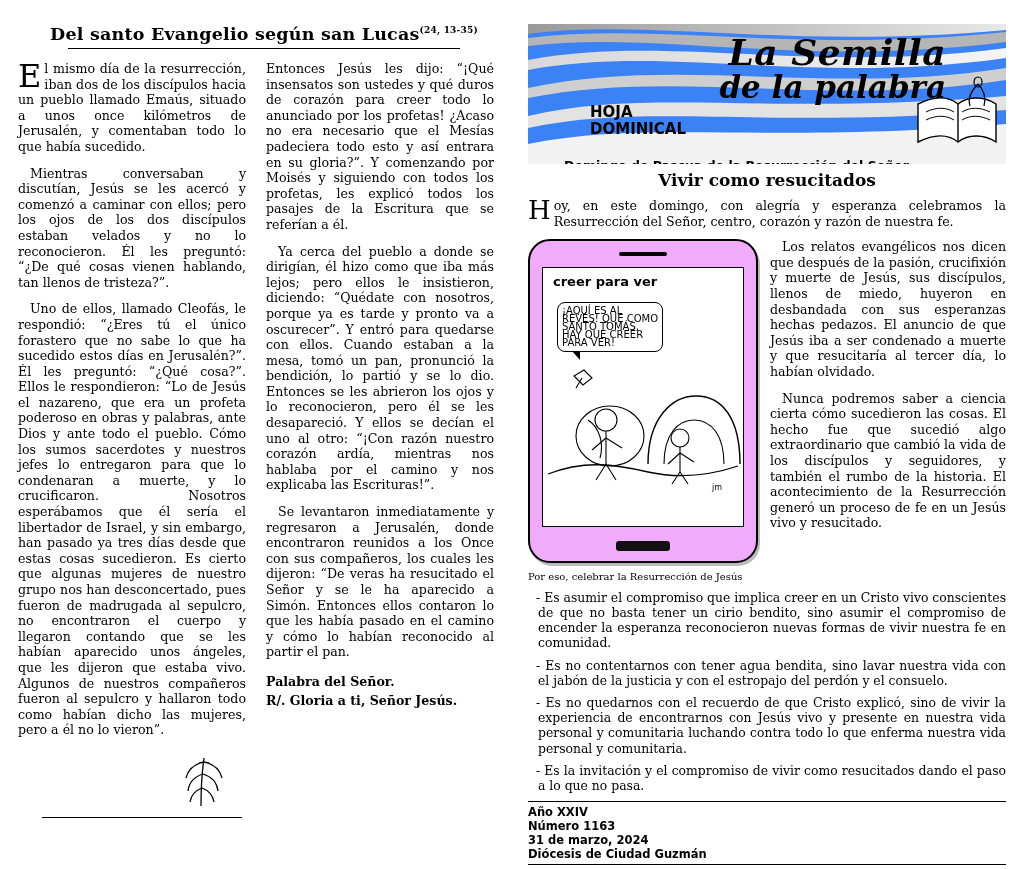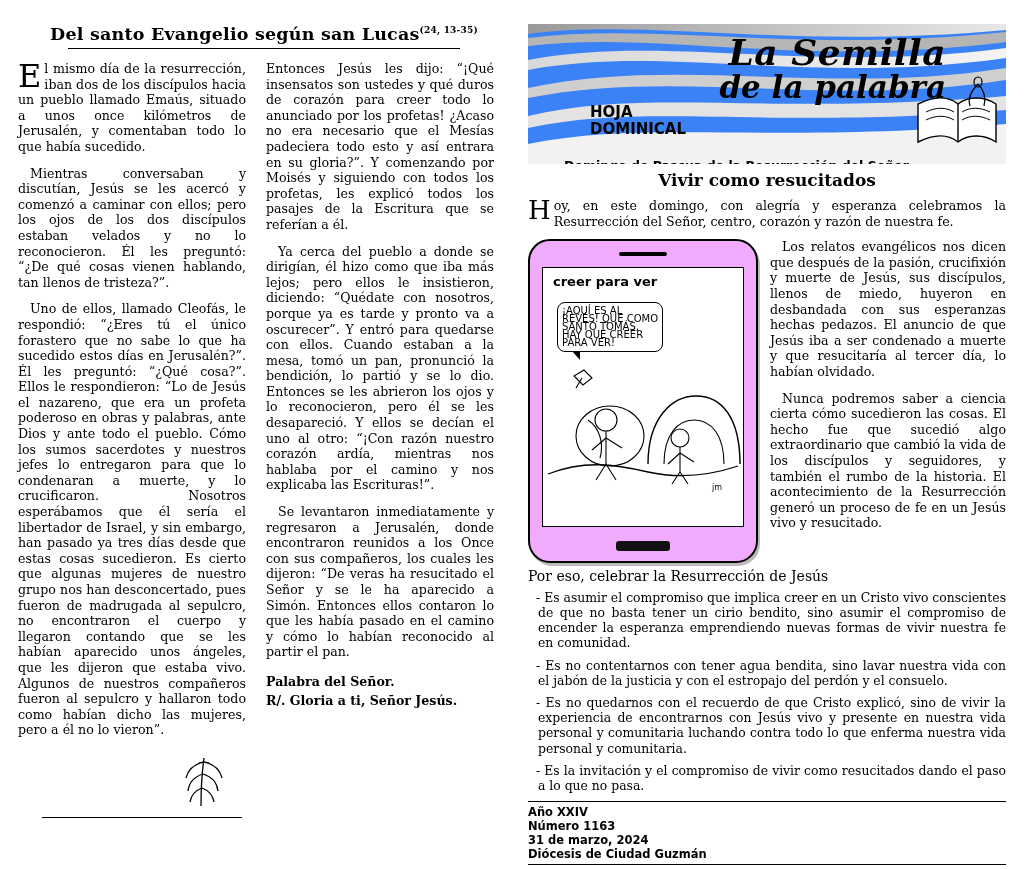--- a/index.html
+++ b/index.html
@@ -147,21 +147,21 @@
     border-left:8px solid transparent;border-right:0 solid transparent;border-top:9px solid #000;
   }
   .col-right{
     flex:1;
     font-family:"DejaVu Serif", serif;
     font-size:12.6px;line-height:15.6px;text-align:justify;
   }
   .col-right p{margin:0 0 11px 0;text-indent:12px;}
   .por-eso{
     font-family:"DejaVu Serif", serif;
-    font-size:14px;line-height:15.6px;margin:6px 0 5px 0;
+    font-size:10px;line-height:15.6px;margin:6px 0 5px 0;
   }
   .bullets{
     font-family:"DejaVu Serif", serif;
     font-size:12.4px;line-height:15.2px;text-align:justify;
   }
   .bullets div{margin:0 0 7px 0;padding-left:10px;text-indent:-2px;}
   .footer-bar{
     margin-top:8px;
     border-top:1.6px solid #000;border-bottom:1.6px solid #000;
     padding:3px 0;
@@ -324,21 +324,21 @@
 
       <div class="col-right">
         <p>Los relatos evangélicos nos dicen que después de la pasión, crucifixión y muerte de Jesús, sus discípulos, llenos de miedo, huyeron en desbandada con sus esperanzas hechas pedazos. El anuncio de que Jesús iba a ser condenado a muerte y que resucitaría al tercer día, lo habían olvidado.</p>
         <p>Nunca podremos saber a ciencia cierta cómo sucedieron las cosas. El hecho fue que sucedió algo extraordinario que cambió la vida de los discípulos y seguidores, y también el rumbo de la historia. El acontecimiento de la Resurrección generó un proceso de fe en un Jesús vivo y resucitado.</p>
       </div>
     </div>
 
     <div class="por-eso">Por eso, celebrar la Resurrección de Jesús</div>
 
     <div class="bullets">
-      <div>- Es asumir el compromiso que implica creer en un Cristo vivo conscientes de que no basta tener un cirio bendito, sino asumir el compromiso de encender la esperanza emprendiendo nuevas formas de vivir nuestra fe en comunidad.</div>
+      <div>- Es asumir el compromiso que implica creer en un Cristo vivo conscientes de que no basta tener un cirio bendito, sino asumir el compromiso de encender la esperanza reconocieron nuevas formas de vivir nuestra fe en comunidad.</div>
       <div>- Es no contentarnos con tener agua bendita, sino lavar nuestra vida con el jabón de la justicia y con el estropajo del perdón y el consuelo.</div>
       <div>- Es no quedarnos con el recuerdo de que Cristo explicó, sino de vivir la experiencia de encontrarnos con Jesús vivo y presente en nuestra vida personal y comunitaria luchando contra todo lo que enferma nuestra vida personal y comunitaria.</div>
       <div>- Es la invitación y el compromiso de vivir como resucitados dando el paso a lo que no pasa.</div>
     </div>
 
     <div class="footer-bar">
       <span>Año  XXIV</span>
       <span>Número 1163</span>
       <span>31 de marzo,  2024</span>
       <span>Diócesis de Ciudad Guzmán</span>

